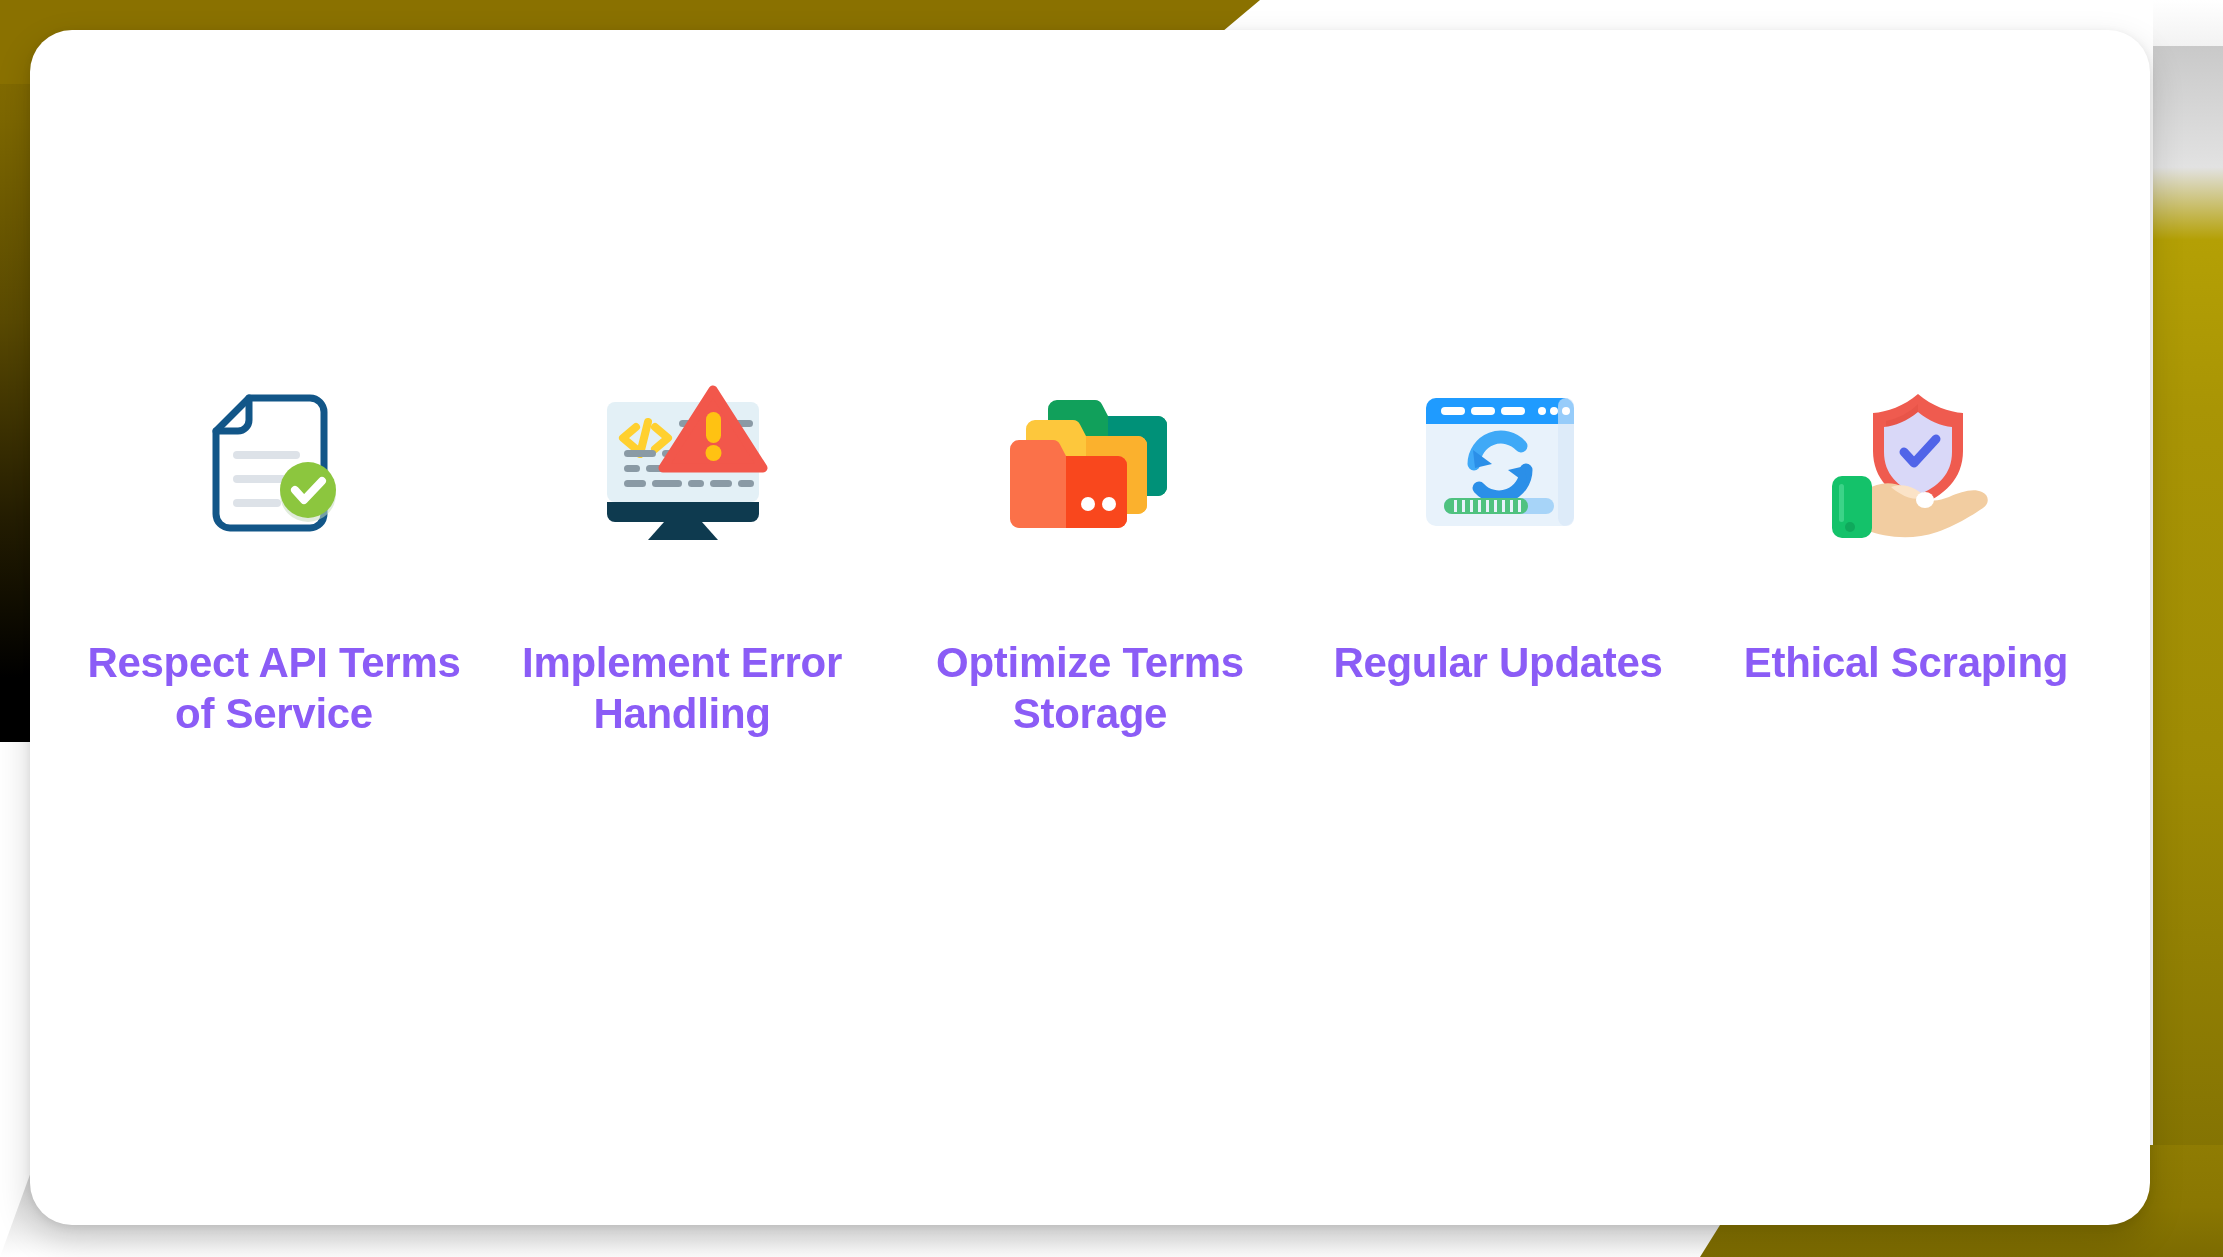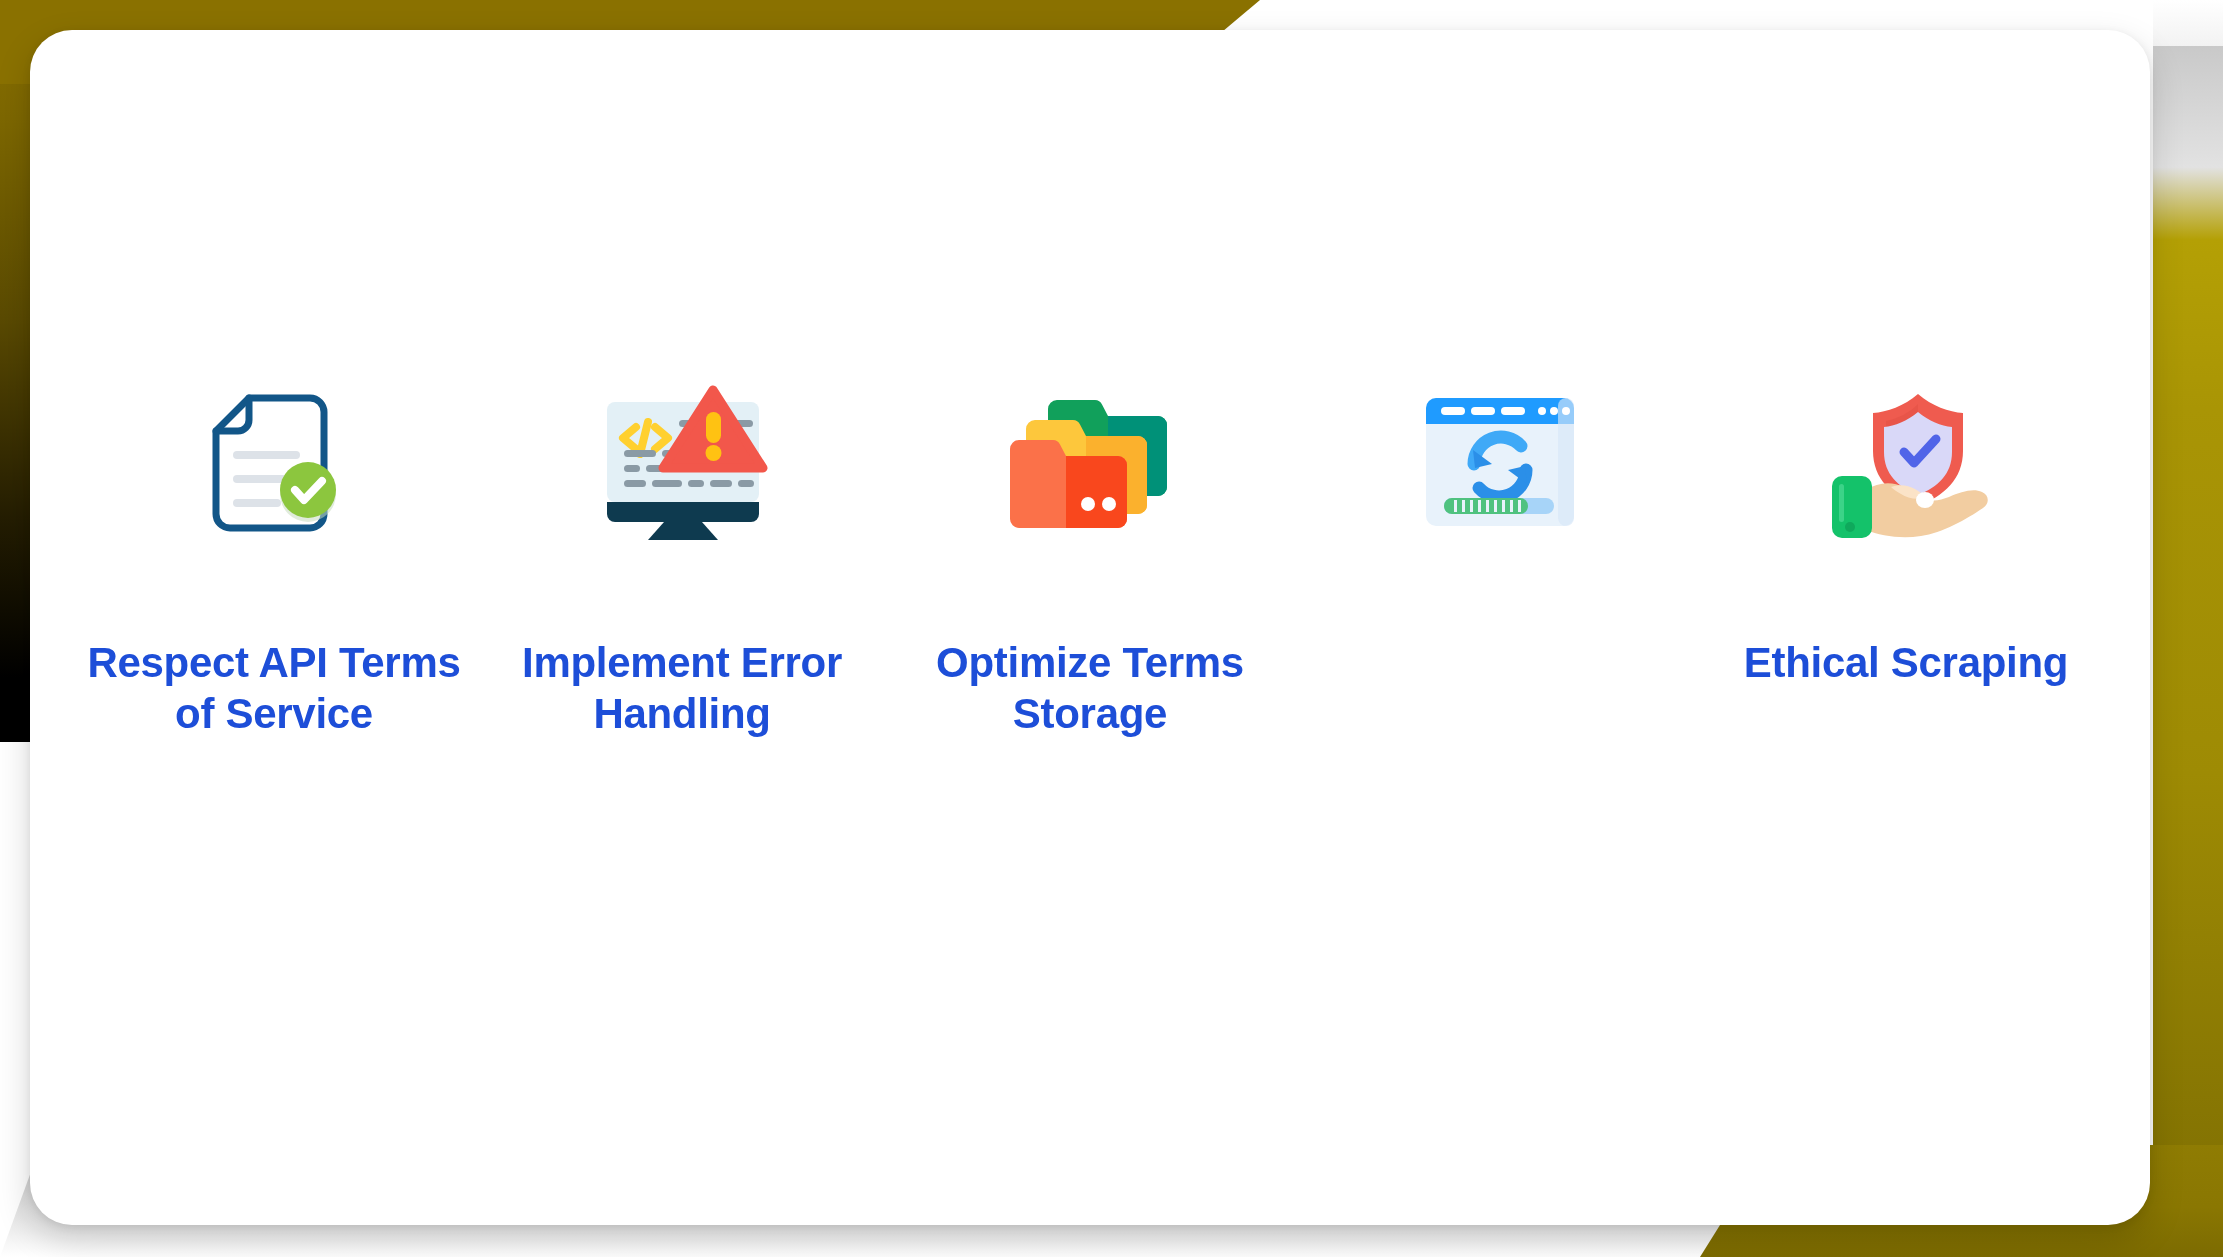--- a/index.html
+++ b/index.html
@@ -91,21 +91,21 @@
     align-items:center;
     justify-content:center;
   }
   .item-label {
     margin-top:92px;
     text-align:center;
     font-size:42px;
     font-weight:bold;
     line-height:1.22;
     letter-spacing:-0.3px;
-    color:#1d4ed8;
+    color:#8b5cf6;
     max-width:400px;
   }
 </style>
 </head>
 <body>
 
 <div id="bg-root">
   <div id="bg-left-strip"></div>
   <div id="bg-top-wedge"></div>
   <div id="bg-right-top-fade"></div>
@@ -222,20 +222,21 @@
             <rect x="54" y="112" width="3" height="12"></rect>
             <rect x="62" y="112" width="3" height="12"></rect>
             <rect x="70" y="112" width="3" height="12"></rect>
             <rect x="78" y="112" width="3" height="12"></rect>
             <rect x="86" y="112" width="3" height="12"></rect>
             <rect x="94" y="112" width="3" height="12"></rect>
             <rect x="102" y="112" width="3" height="12"></rect>
           </g>
         </svg>
       </div>
+      <div class="item-label">Regular Updates</div>
     </div>
 
     <div class="item">
       <div class="item-icon">
         <svg width="175" height="165" viewBox="0 0 175 165" xmlns="http://www.w3.org/2000/svg">
 
           <path d="M99 14 C85 26 68 32 54 33 v38 c0 28 19 45 45 55 c26 -10 45 -27 45 -55 V33 c-14 -1 -31 -7 -45 -19 z" fill="#ef5b4f"></path>
           <path d="M99 24 v92 c-19 -9 -32 -22 -32 -45 V41 c11 -2 23 -8 32 -17 z" fill="#e14d42" opacity="0.45"></path>
 
           <path d="M99 32 C88 41 76 46 65 47 v25 c0 22 14 35 34 43 c20 -8 34 -21 34 -43 V47 c-11 -1 -23 -6 -34 -15 z" fill="#d9d8f8"></path>

